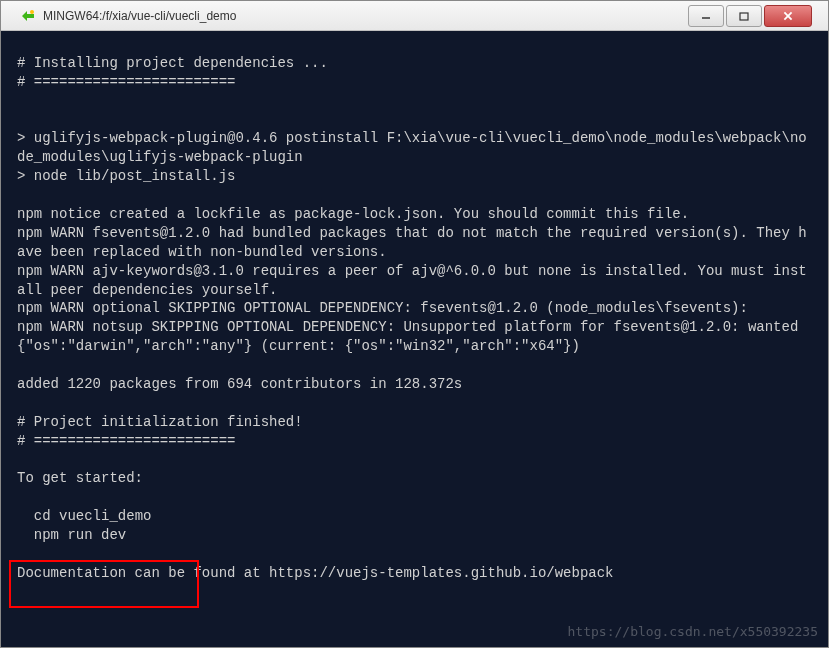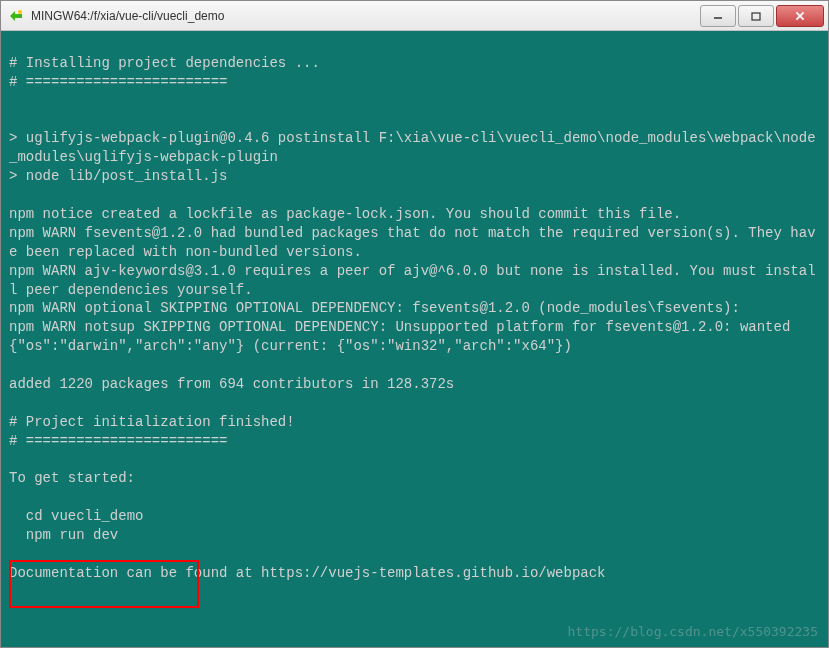--- a/index.html
+++ b/index.html
@@ -22,21 +22,21 @@
       display: flex;
       flex-direction: column;
       background: #fff;
     }
     .titlebar {
       height: 30px;
       background: linear-gradient(to bottom, #f8f8f8, #e8e8e8);
       border-bottom: 1px solid #c0c0c0;
       display: flex;
       align-items: center;
-      padding: 0 4px;
+      padding: 0 16px;
     }
     .app-icon {
       width: 18px;
       height: 18px;
       margin-right: 6px;
       margin-left: 2px;
     }
     .title-text {
       flex: 1;
       font-family: 'Microsoft YaHei', Tahoma, sans-serif;
@@ -62,23 +62,23 @@
     }
     .win-btn.close-btn {
       background: linear-gradient(to bottom, #e98887, #c84544);
       border-color: #a03030;
       color: #fff;
       width: 48px;
     }
     .close-btn svg { stroke: #fff; }
     .terminal {
       flex: 1;
-      background: #0f766e;
+      background: #0f172a;
       color: #d0d0d0;
-      padding: 4px 8px;
+      padding: 4px 16px;
       white-space: pre-wrap;
       word-break: break-all;
       line-height: 1.35;
       overflow: hidden;
       position: relative;
       font-family: Consolas, 'Courier New', monospace;
       font-size: 14px;
     }
     .red-box {
       position: absolute;

